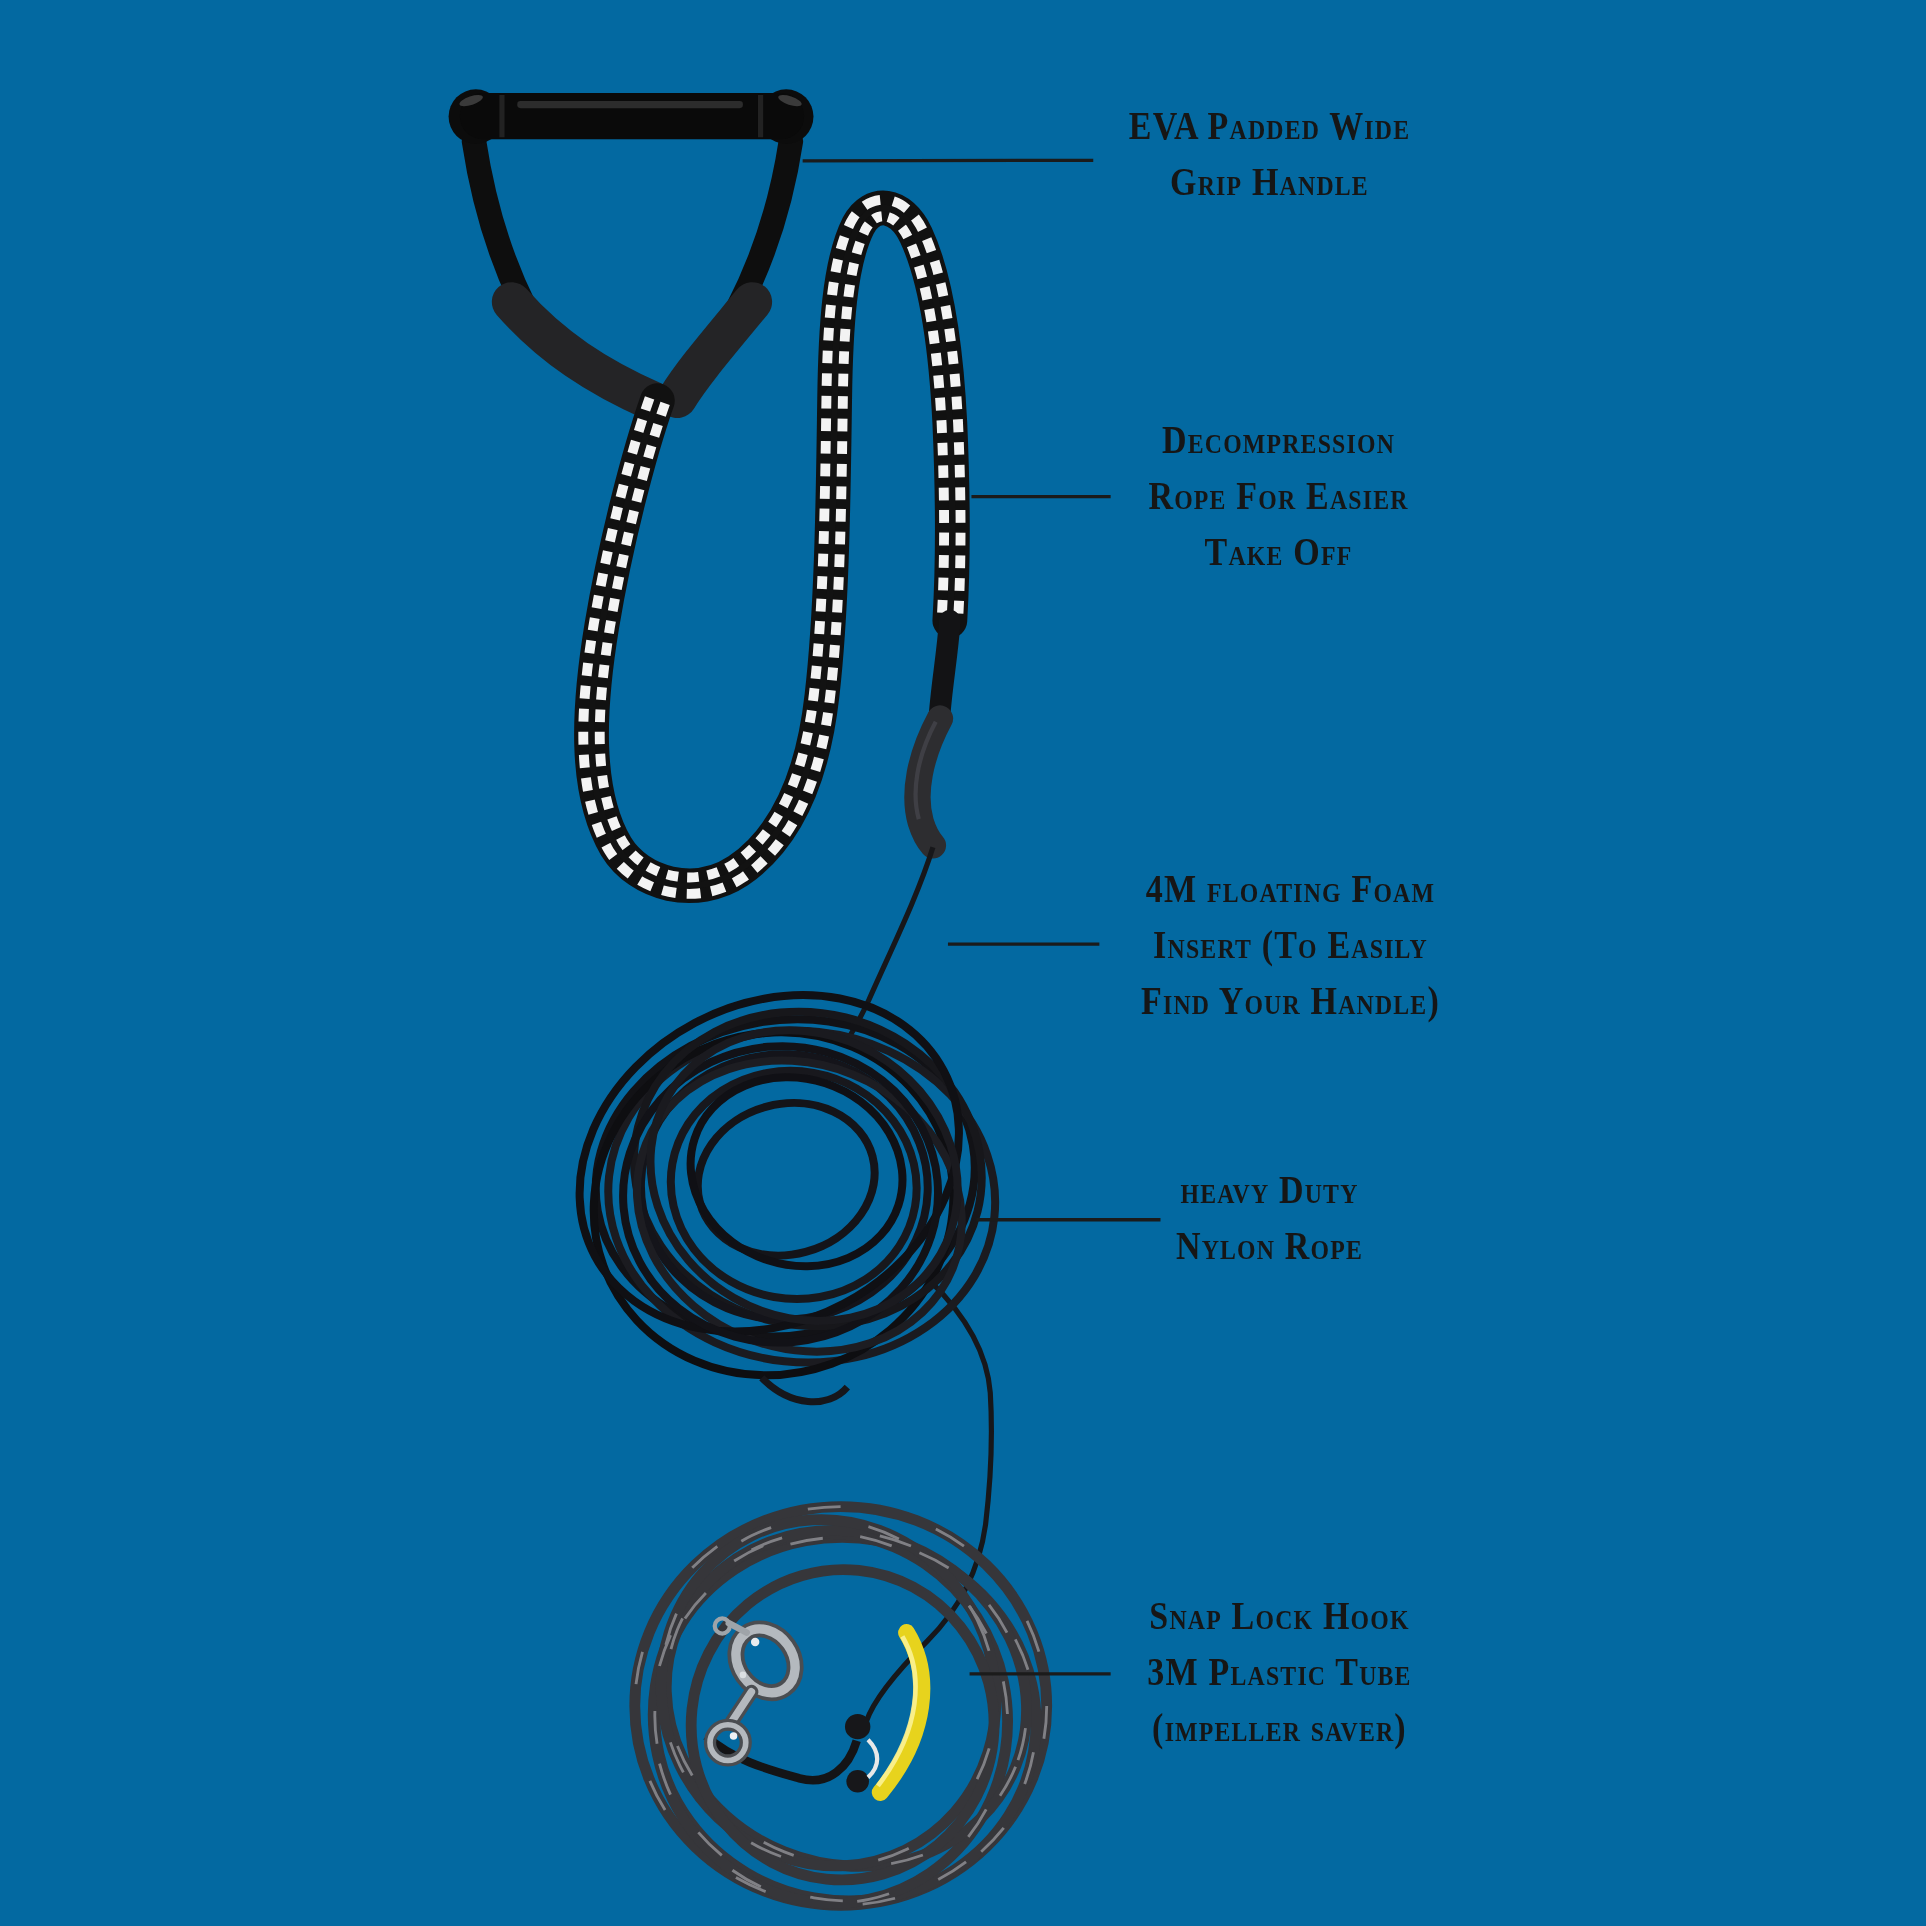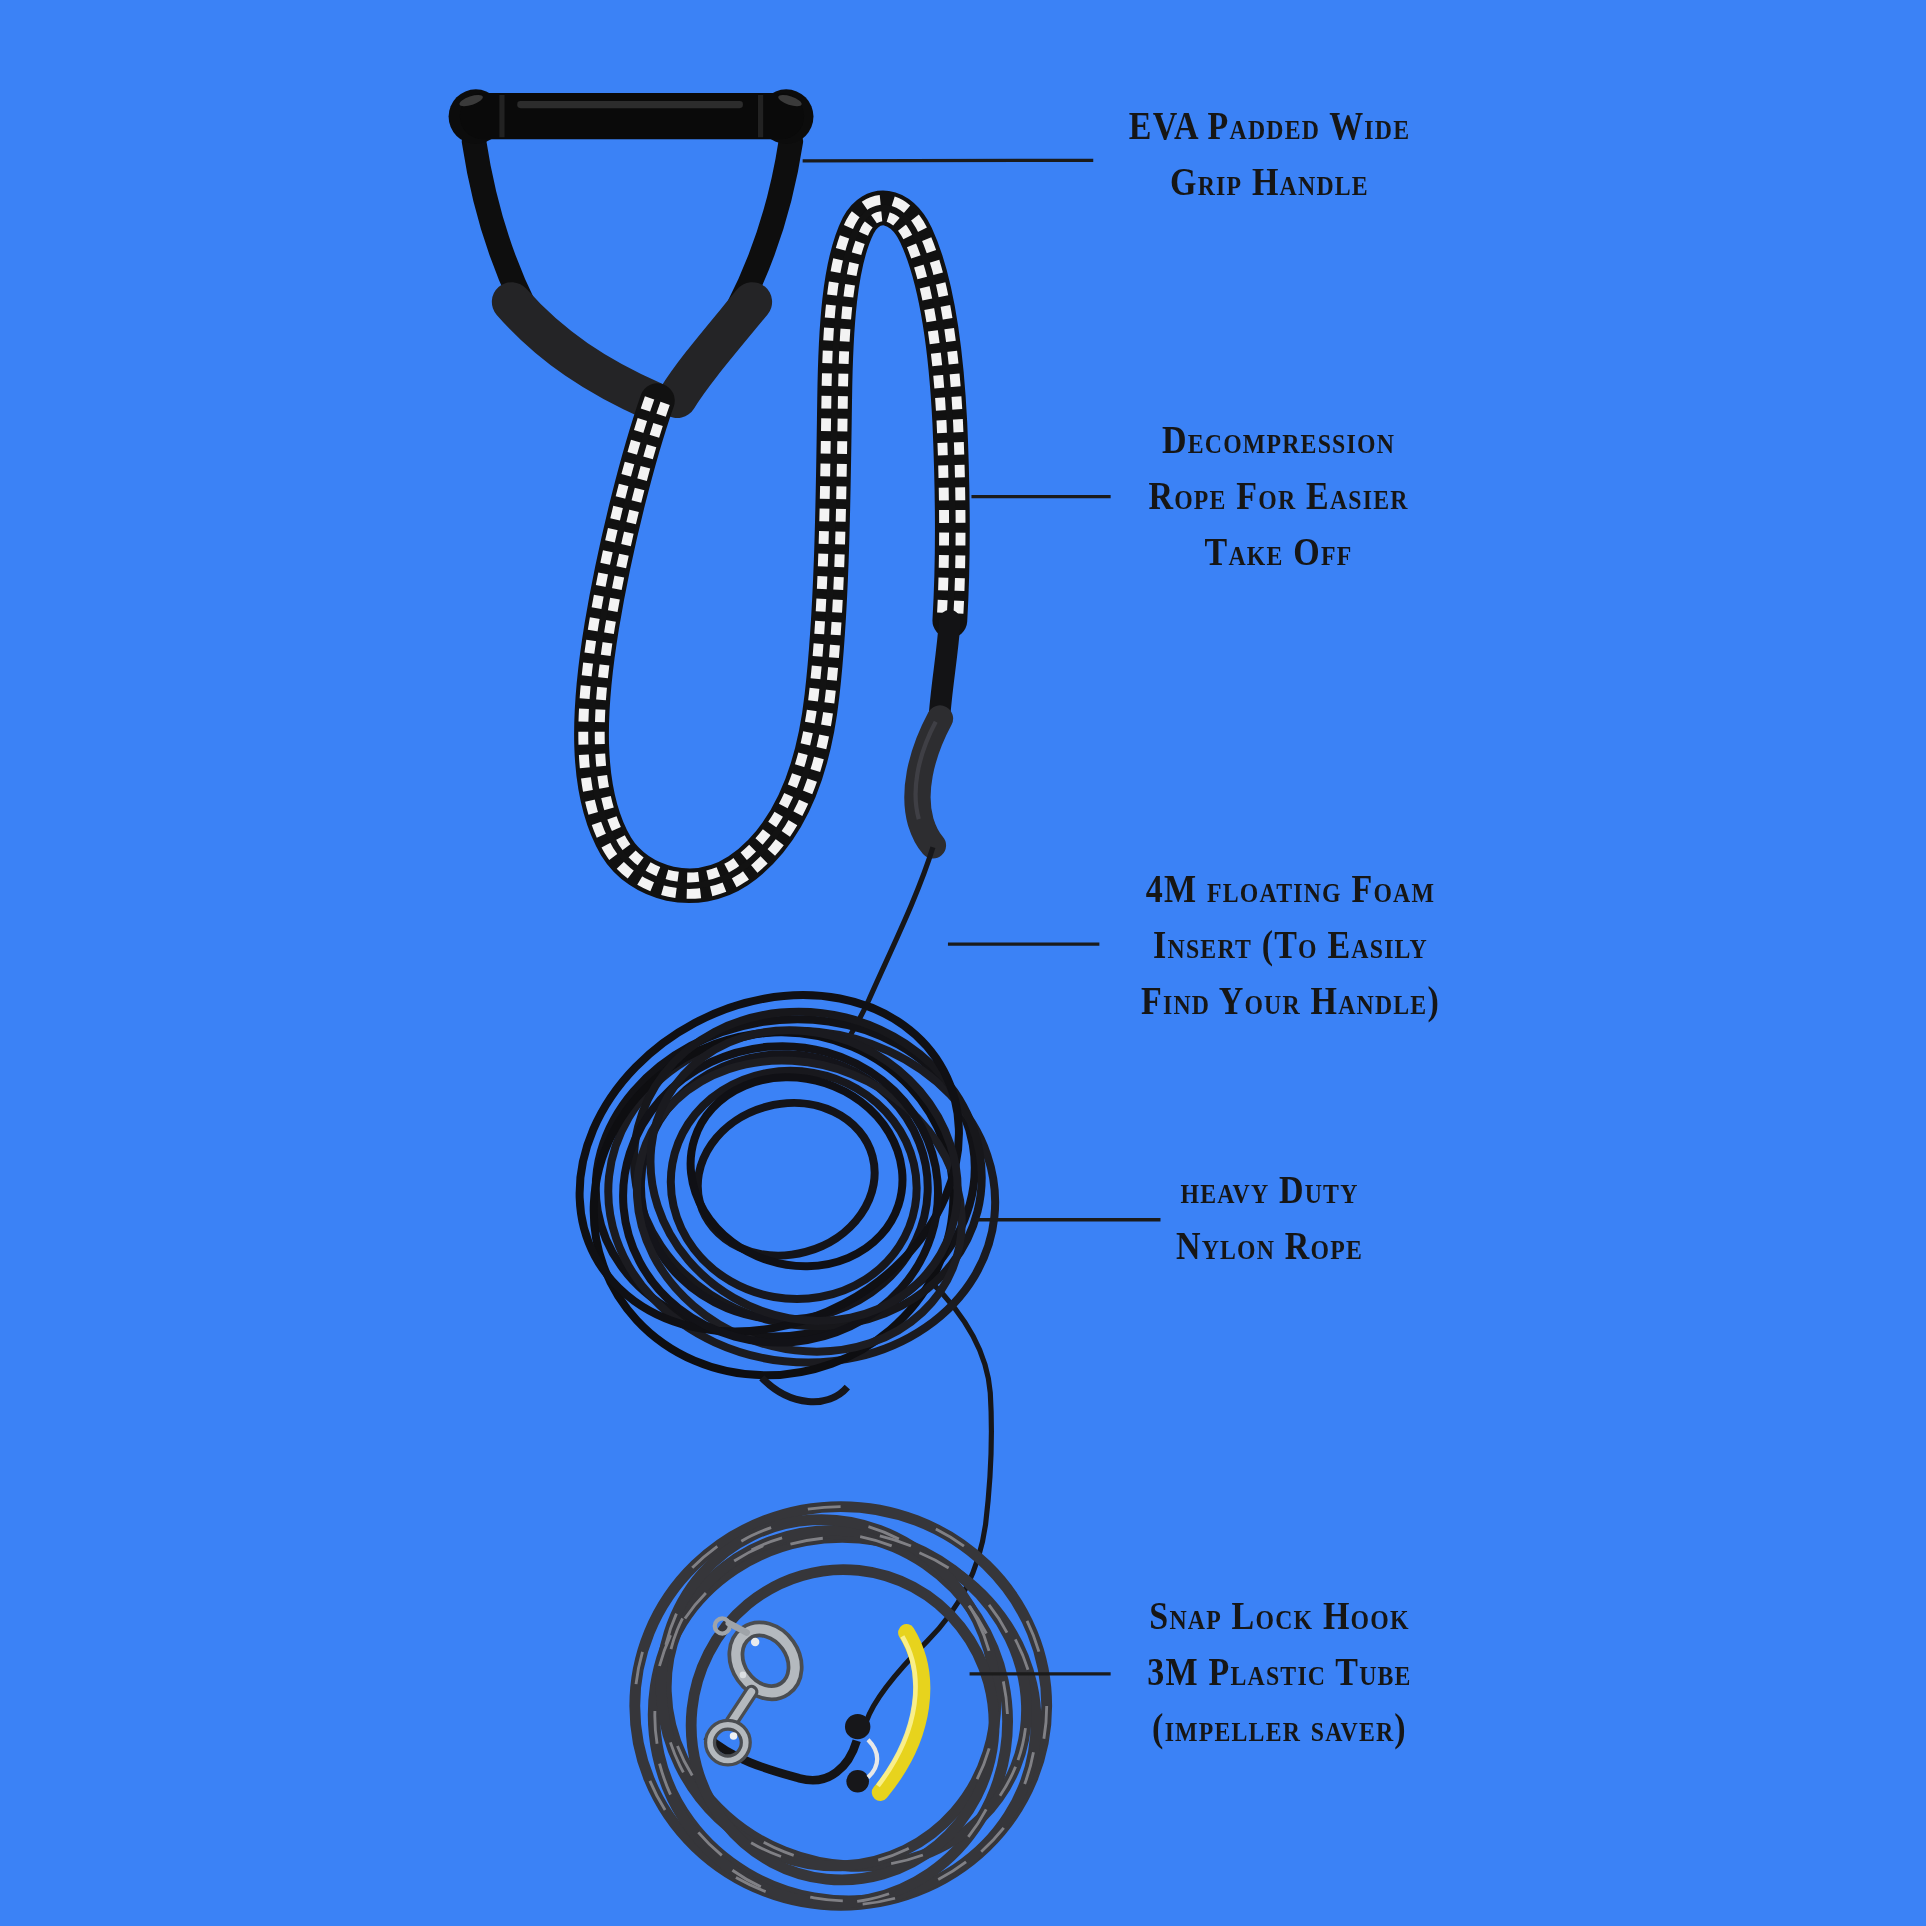--- a/index.html
+++ b/index.html
@@ -5,21 +5,21 @@
   html,body{margin:0;padding:0;}
   body{
     width:1926px;height:1926px;
     background:#ffffff;
     font-family:"Liberation Serif", serif;
   }
   #canvas{
     position:relative;
     width:1926px;height:1926px;
     overflow:hidden;
-    background:#3b82f6;
+    background:#0369a1;
   }
   #art{
     position:absolute;left:0;top:0;
   }
   .label{
     position:absolute;
     width:517px;
     text-align:center;
     color:#161616;
     font-weight:700;

